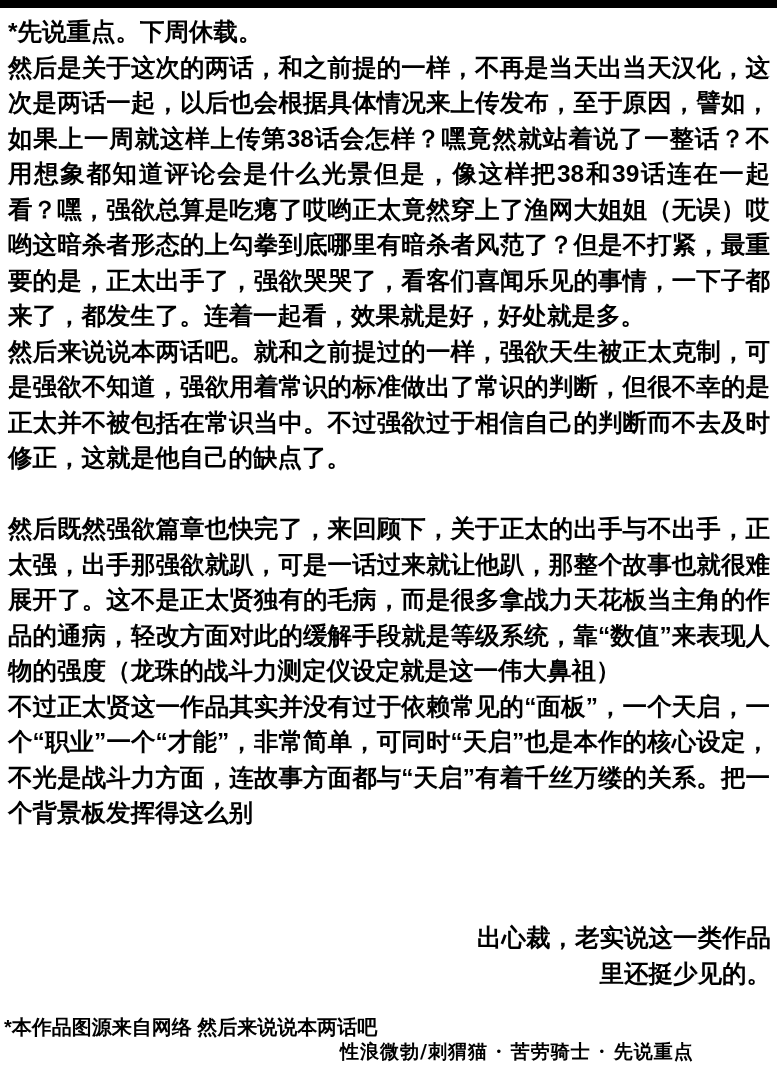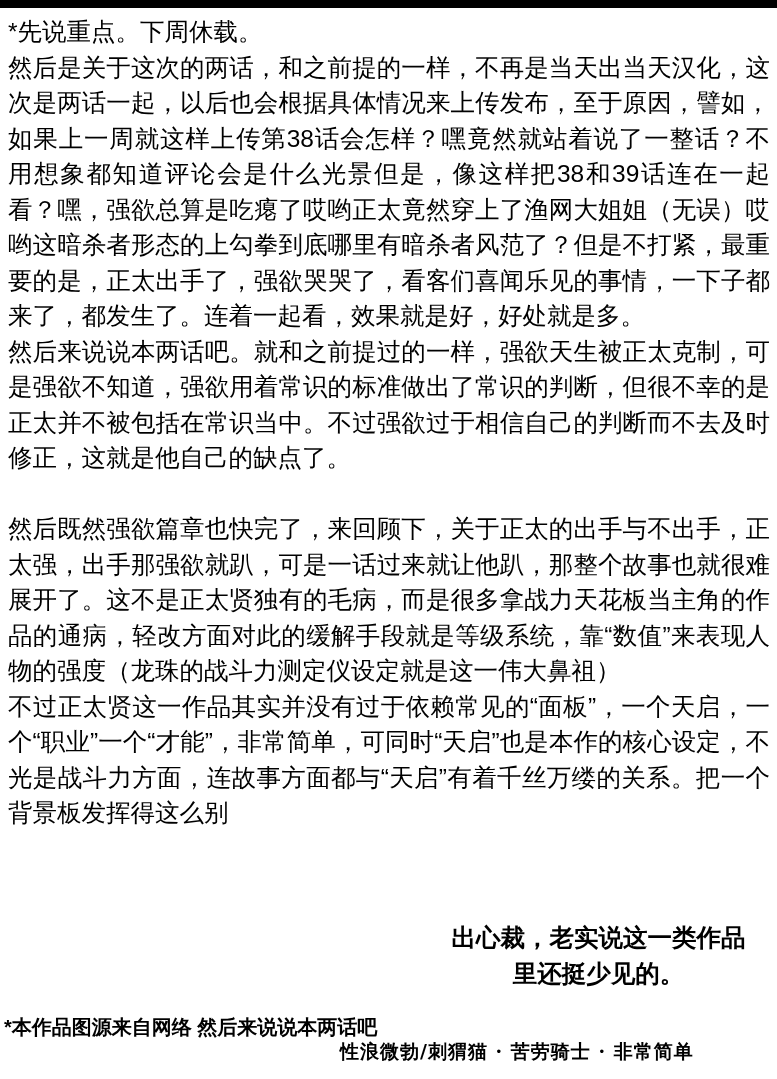--- a/index.html
+++ b/index.html
@@ -28,37 +28,37 @@
     background: #000000;
   }
   .body-text {
     position: absolute;
     left: 8px;
     top: 14px;
     width: 762px;
     font-size: 24.5px;
     line-height: 35.5px;
     letter-spacing: 0px;
-    font-weight: 400;
+    font-weight: 700;
     color: #000000;
     white-space: pre-wrap;
     word-break: break-all;
     text-align: justify;
     text-justify: inter-character;
   }
   .tail-block {
     position: absolute;
     right: 6px;
     top: 920px;
     width: 345px;
     font-size: 24.5px;
     line-height: 35.5px;
     font-weight: 600;
     color: #000000;
-    text-align: center;
+    text-align: right;
     white-space: pre-wrap;
   }
   .notice {
     position: absolute;
     left: 4px;
     top: 945px;
     width: 440px;
     font-size: 20px;
     line-height: 33px;
     font-weight: 600;
@@ -94,15 +94,15 @@
 不过正太贤这一作品其实并没有过于依赖常见的“面板”，一个天启，一个“职业”一个“才能”，非常简单，可同时“天启”也是本作的核心设定，不光是战斗力方面，连故事方面都与“天启”有着千丝万缕的关系。把一个背景板发挥得这么别</div>
 
   <div class="tail-block">出心裁，老实说这一类作品
 里还挺少见的。</div>
 
   <div class="notice">
     <div>*本作品图源来自网络 然后来说说本两话吧</div>
     
   </div>
 
-  <div class="credits">性浪微勃/刺猬猫 · 苦劳骑士 · 非常简单</div>
+  <div class="credits">性浪微勃/刺猬猫 · 苦劳骑士 · 先说重点</div>
 
 </div>
 
 </body></html>

